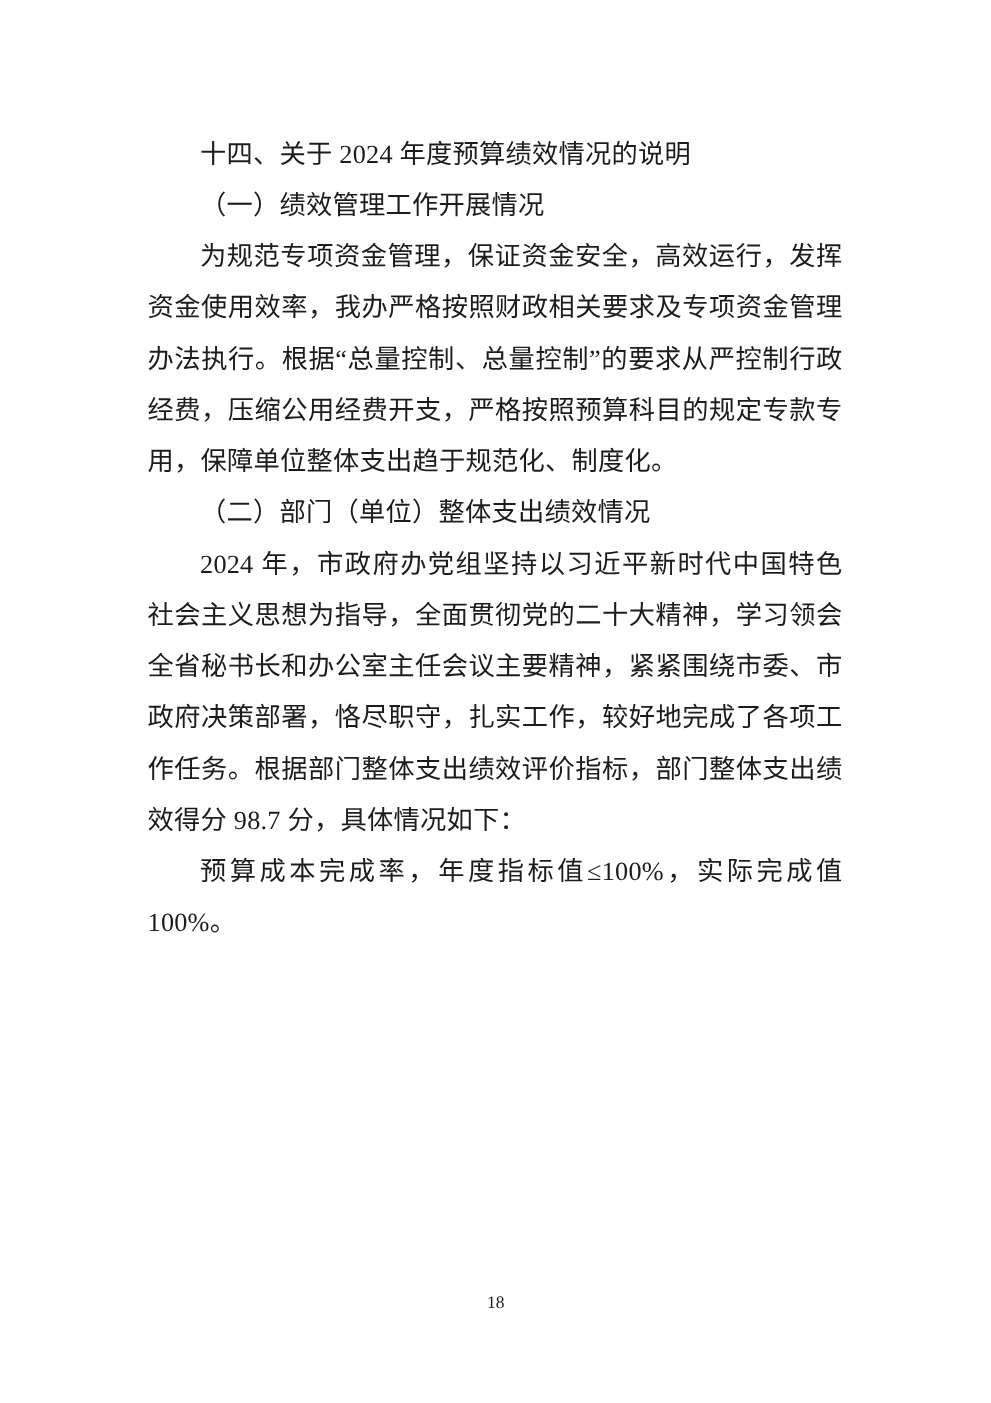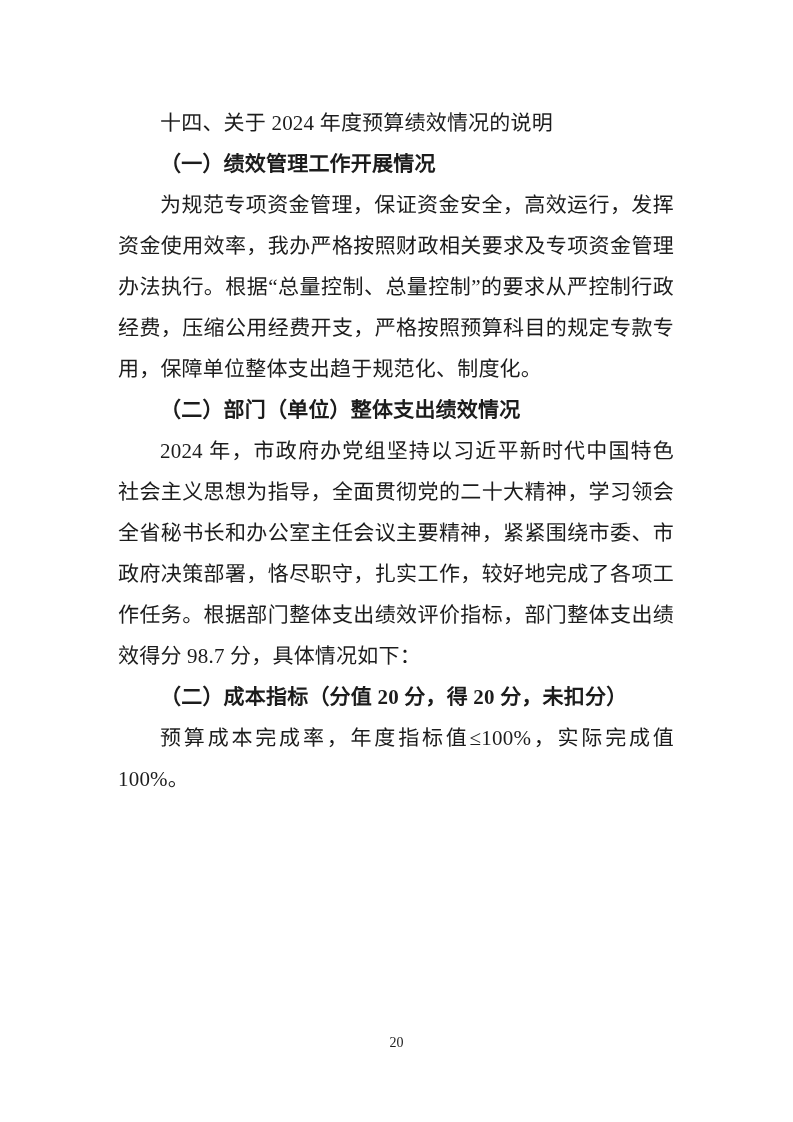--- a/index.html
+++ b/index.html
@@ -28,21 +28,21 @@
     text-align: justify;
     text-justify: inter-character;
     letter-spacing: 0.2px;
   }
   .doc-body p {
     margin: 0;
     padding: 0;
     text-indent: 2em;
   }
   .doc-body p.h {
-    font-weight: bold;
+    font-weight: normal;
   }
   .page-footer {
     position: absolute;
     top: 1034px;
     left: 0;
     width: 793px;
     text-align: center;
     font-size: 14px;
     line-height: 18px;
     font-family: "Liberation Serif", "DejaVu Serif", serif;
@@ -60,24 +60,23 @@
     <p class="h">（一）绩效管理工作开展情况</p>
 
     <p>为规范专项资金管理，保证资金安全，高效运行，发挥资金使用效率，我办严格按照财政相关要求及专项资金管理办法执行。根据“总量控制、总量控制”的要求从严控制行政经费，压缩公用经费开支，严格按照预算科目的规定专款专用，保障单位整体支出趋于规范化、制度化。</p>
 
     <p class="h">（二）部门（单位）整体支出绩效情况</p>
 
     <p>2024 年，市政府办党组坚持以习近平新时代中国特色社会主义思想为指导，全面贯彻党的二十大精神，学习领会全省秘书长和办公室主任会议主要精神，紧紧围绕市委、市政府决策部署，恪尽职守，扎实工作，较好地完成了各项工作任务。根据部门整体支出绩效评价指标，部门整体支出绩效得分 98.7 分，具体情况如下：</p>
 
 
 
-    <p class="h">（二）成本指标（分值 20 分，得 20 分，未扣分）</p>
 
 
     <p>预算成本完成率，年度指标值≤100%，实际完成值 100%。</p>
 
   </div>
 
   <div class="page-footer">
-    <span>20</span>
+    <span>18</span>
   </div>
 
 </div>
 
 </body></html>

